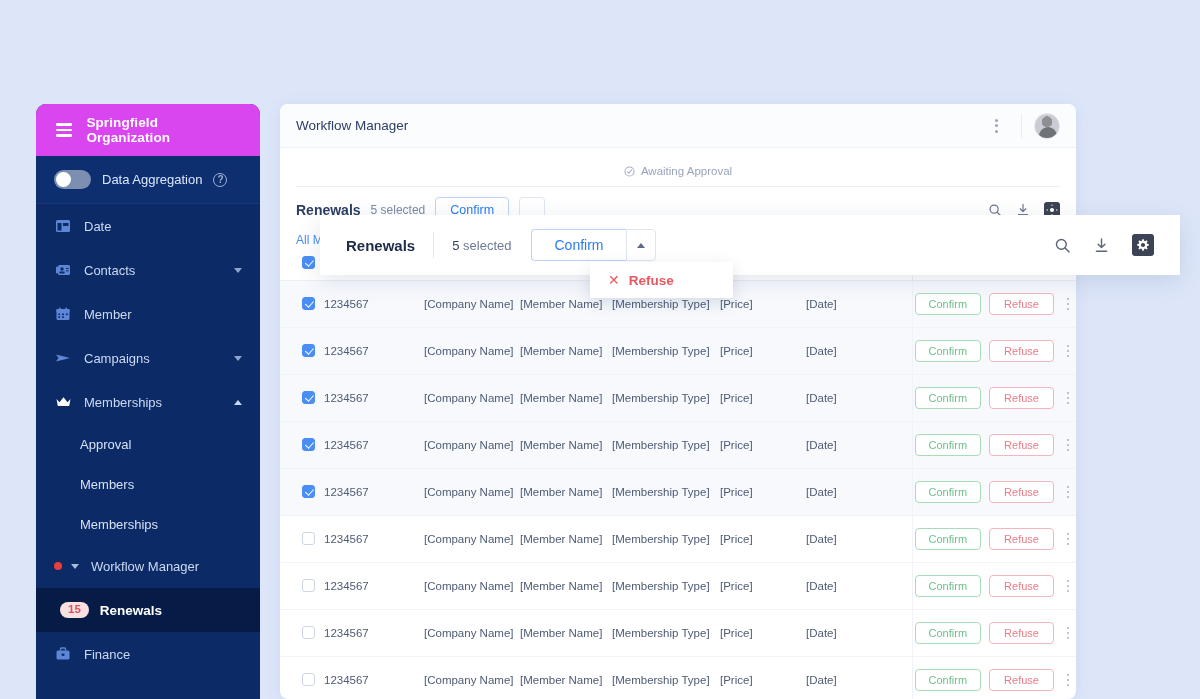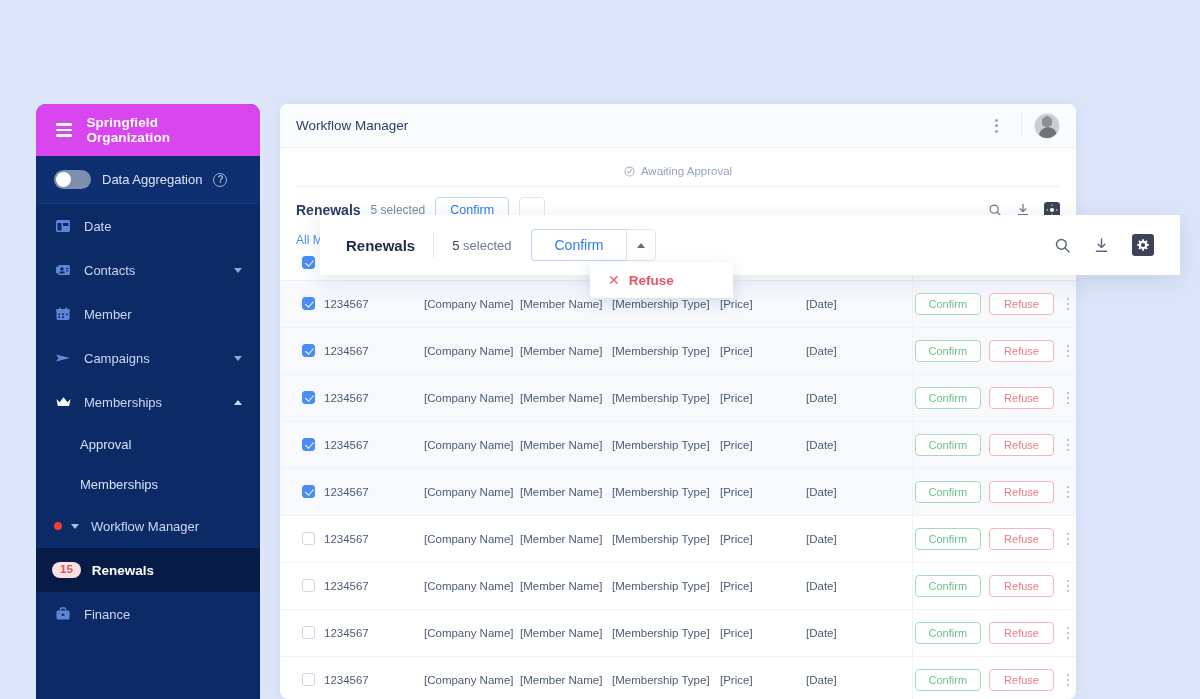--- a/index.html
+++ b/index.html
@@ -63,21 +63,21 @@
   .sb-sub { height: 40px; padding-left: 44px; font-size: 13px; color: #d5e1f5; display: flex; align-items: center; }
   .sb-item.sub-parent { padding-left: 18px; }
   .dot-red { width: 8px; height: 8px; border-radius: 50%; background: #ee3d3d; flex: 0 0 8px; }
   .mini-caret { width: 0; height: 0; border-left: 4px solid transparent; border-right: 4px solid transparent; border-top: 5px solid #a9bcdd; flex: 0 0 auto; }
   .sb-active {
     background: #061c46; height: 44px; display: flex; align-items: center;
     gap: 11px; padding: 0 18px 0 16px; color: #ffffff; font-size: 13.5px; font-weight: bold;
   }
   .badge15 {
     background: #fbe0e2; color: #d9535f; font-size: 11.5px; font-weight: bold;
-    border-radius: 11px; padding: 2.5px 8px; line-height: 1;
+    border-radius: 11px; padding: 2.5px 8px; line-height: 1; margin-left: 8px;
   }
 
   
   .main {
     position: absolute; left: 280px; top: 104px;
     width: 796px; height: 595px;
     background: #ffffff; border-radius: 8px;
     box-shadow: 0 2px 18px rgba(30,60,120,.07);
     overflow: hidden;
   }
@@ -290,20 +290,23 @@
         <svg width="17" height="16" viewBox="0 0 17 16">
             <path d="M1.5 5 L4.5 8.2 L8.5 3.2 L12.5 8.2 L15.5 5 L14.2 12 L2.8 12 Z" fill="#ffffff"></path>
           </svg>
       </span>
       <span>Memberships</span>
       <span class="caret up"></span>
     </div>
 
     <div class="sb-sub">
       <span>Approval</span>
+    </div>
+    <div class="sb-sub">
+      <span>Members</span>
     </div>
     <div class="sb-sub">
       <span>Memberships</span>
     </div>
 
     <div class="sb-item sub-parent" style="gap:9px;">
       <span class="dot-red"></span>
       <span class="mini-caret"></span>
       <span style="margin-left:3px;">Workflow Manager</span>
     </div>

